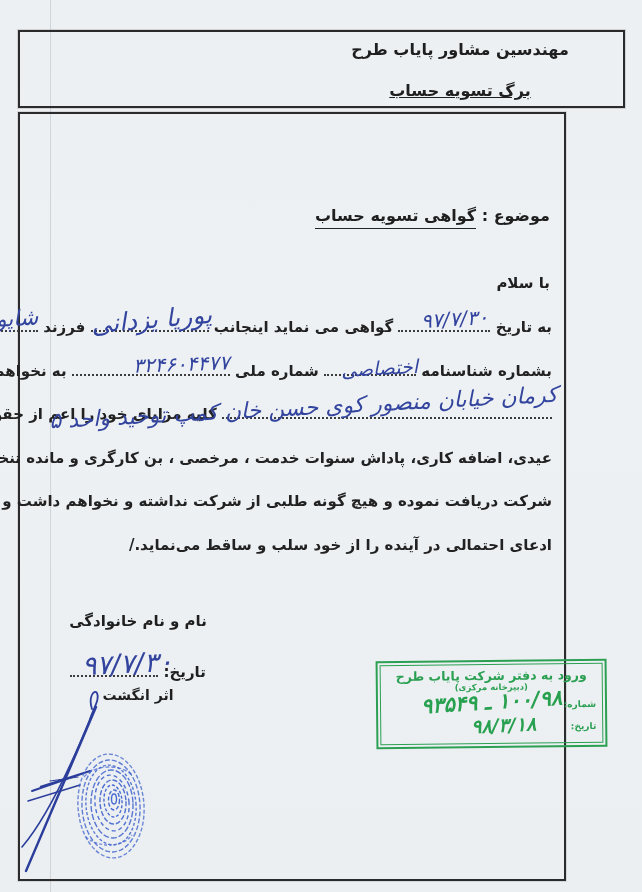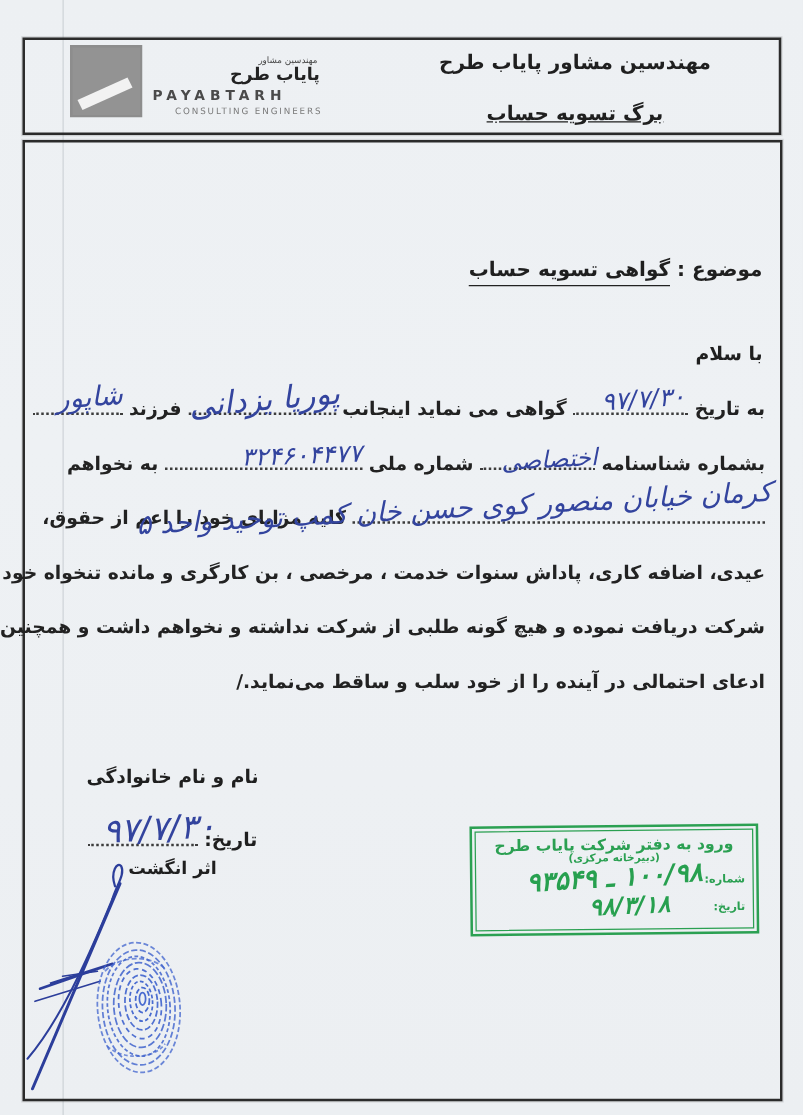--- a/index.html
+++ b/index.html
@@ -24,21 +24,21 @@
   .logo-fa-small { font-size:7px; color:#444; align-self:flex-end; margin-right:4px; }
   .logo-fa-big { font-size:14px; font-weight:bold; color:#222; align-self:flex-end; margin-right:2px; }
   .logo-latin { font-size:11px; letter-spacing:4px; color:#4a4a4a; font-weight:bold; margin-top:2px; }
   .logo-latin-sub { font-size:7px; letter-spacing:1.5px; color:#7a7a7a; margin-top:2px; margin-left:18px; }
 
   .header-titles { position:absolute; right:28px; top:6px; width:270px; text-align:center; direction:rtl; }
   .header-title1 { font-size:16px; font-weight:bold; margin-top:2px; }
   .header-title2 { font-size:16px; font-weight:bold; margin-top:22px;text-decoration:underline; }
 
   .body-box {
-    position:absolute; left:18px; top:112px; width:608px; height:769px;
+    position:absolute; left:18px; top:112px; width:548px; height:769px;
     border:2px solid #2b2b2b; box-shadow:0 0 0 1px rgba(40,40,40,.12);
   }
 
   .subject { position:absolute; right:14px; top:92px; direction:rtl; font-size:16px; font-weight:bold; }
   .subject-value { border-bottom:1.6px solid #222; padding-bottom:3px; }
 
   .salutation { position:absolute; right:14px; top:160px; direction:rtl; font-size:15px; font-weight:bold; }
 
   .paragraph {
     position:absolute; right:12px; left:12px; top:192px;
@@ -87,33 +87,20 @@
 
   svg { display:block; }
 </style>
 </head>
 <body>
 
 <div class="page">
   <div class="fold-line"></div>
 
   <div class="header-box">
-    <div class="logo-wrap">
-      <svg class="logo-square" viewBox="0 0 58 58">
-        <rect x="0" y="0" width="58" height="58" fill="#8d8d8d"></rect>
-        <rect x="2" y="2" width="54" height="54" fill="#979797" opacity=".6"></rect>
-        <polygon points="6,44 46,26 50,34 10,52" fill="#f2f2f2"></polygon>
-      </svg>
-      <div class="logo-texts">
-        <span class="logo-fa-small">مهندسین مشاور</span>
-        <span class="logo-fa-big">پایاب طرح</span>
-        <span class="logo-latin">PAYABTARH</span>
-        <span class="logo-latin-sub">CONSULTING ENGINEERS</span>
-      </div>
-    </div>
     <div class="header-titles">
       <div class="header-title1">مهندسین مشاور پایاب طرح</div>
       <div class="header-title2">برگ تسویه حساب</div>
     </div>
   </div>
 
   <div class="body-box">
 
     <div class="subject">
       <span>موضوع :</span>

